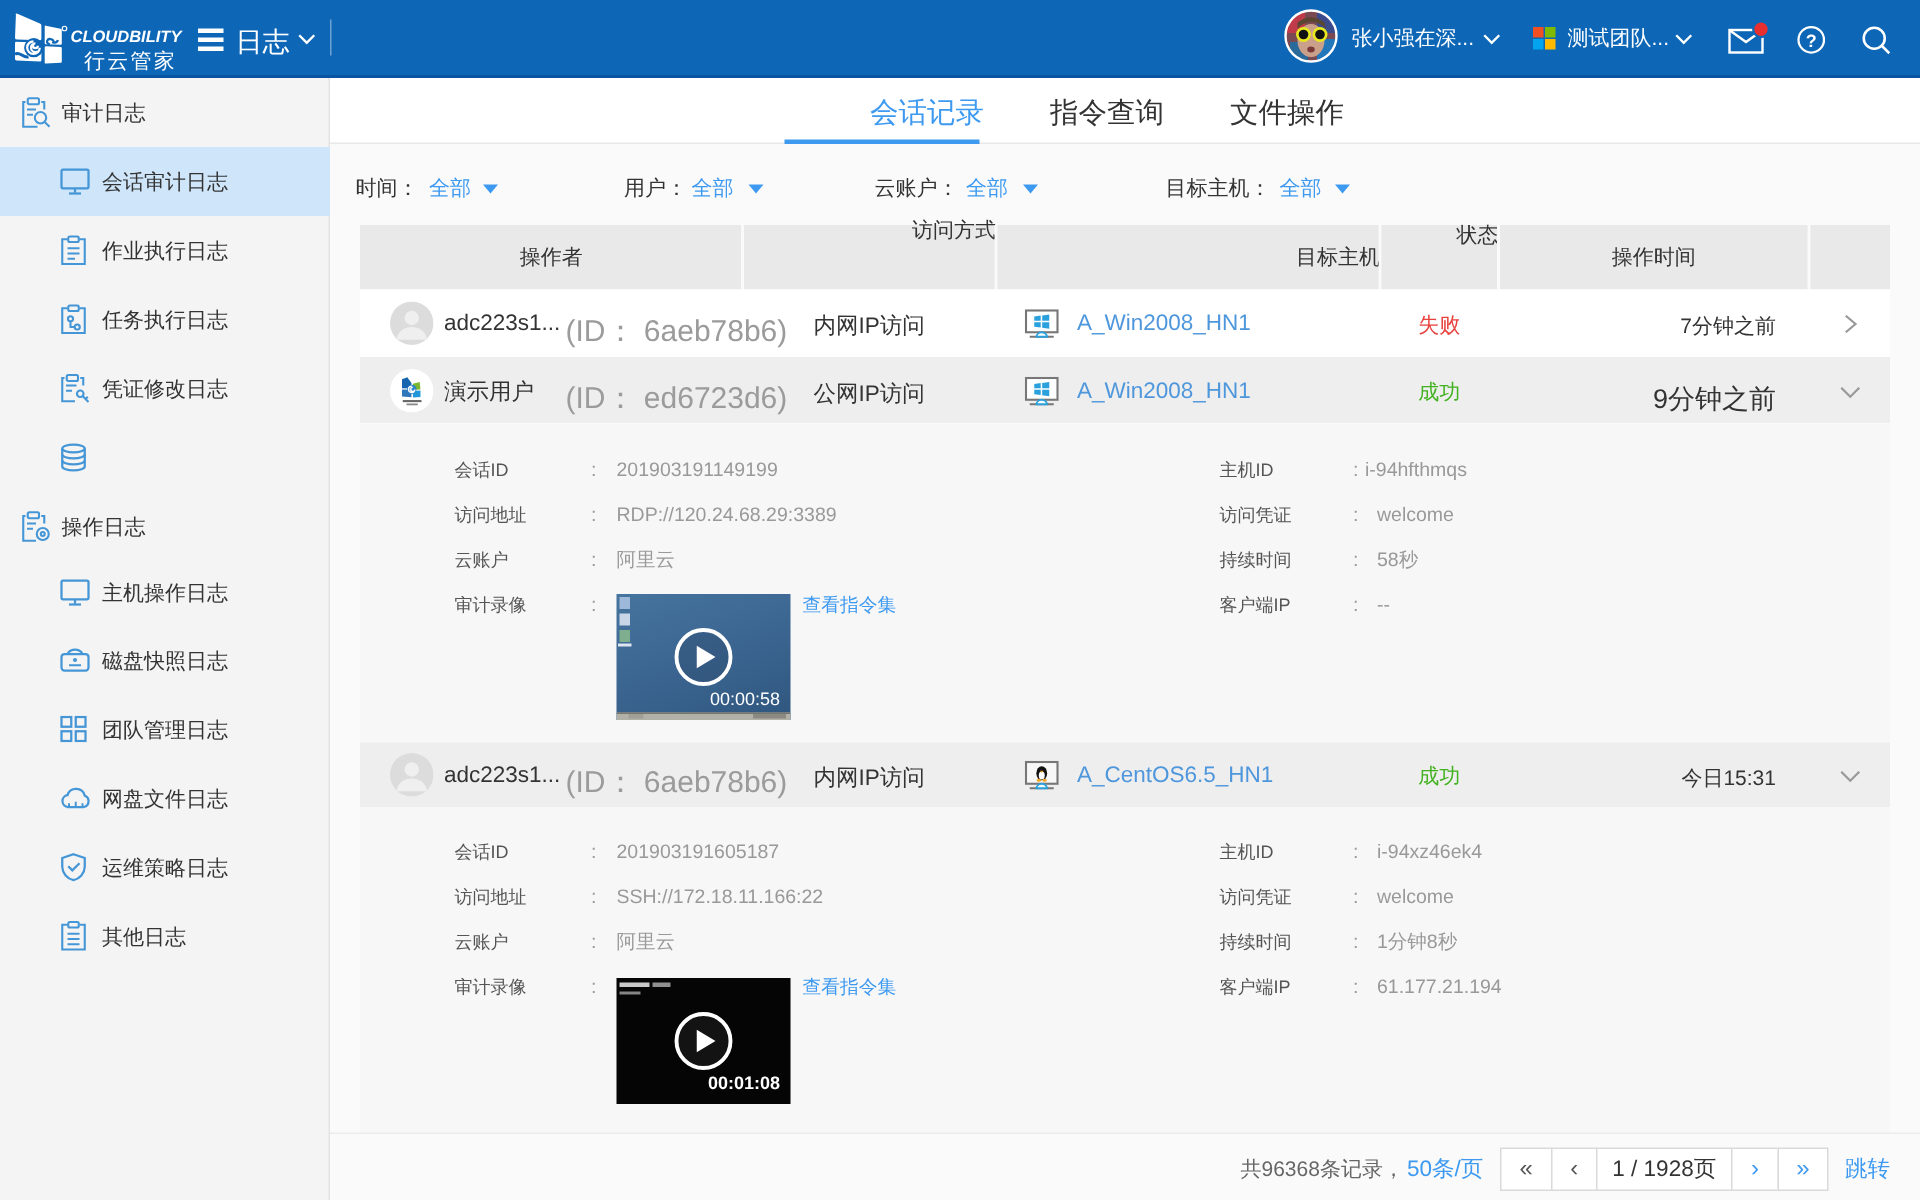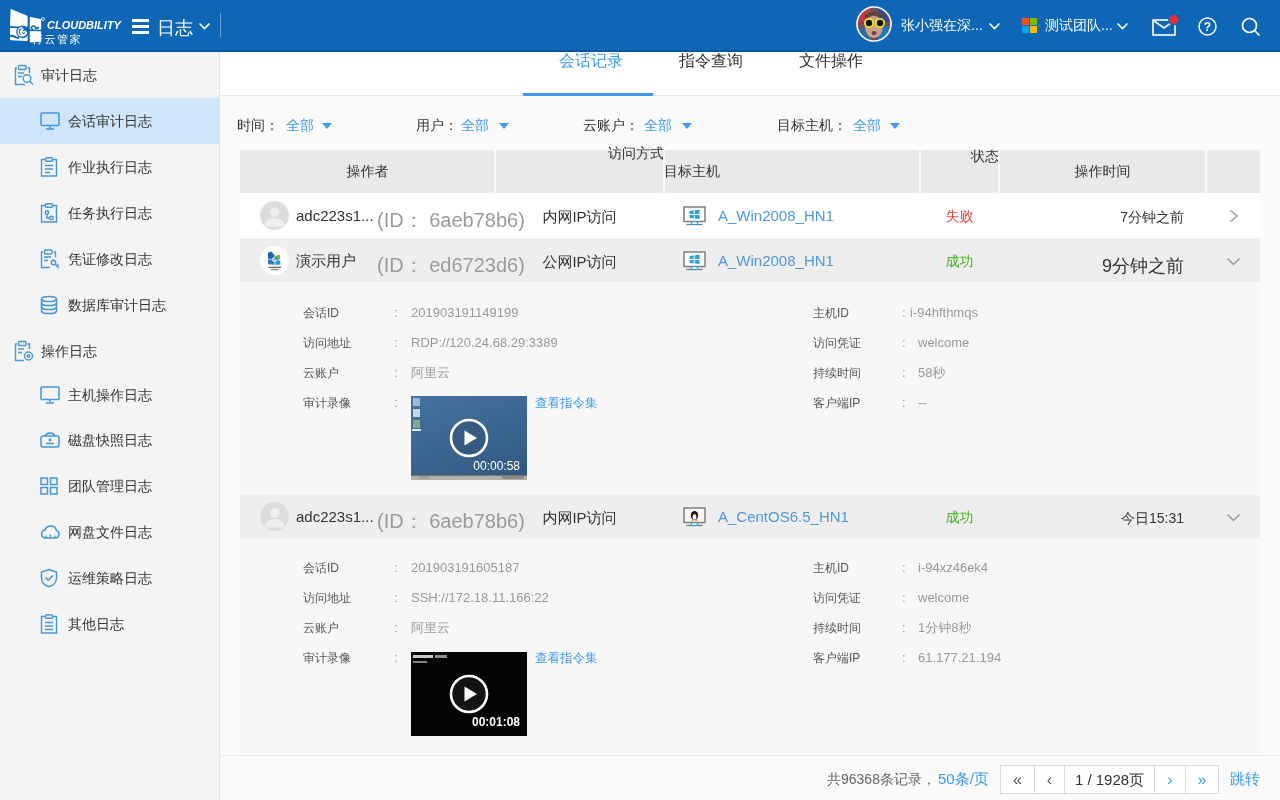--- a/index.html
+++ b/index.html
@@ -14,21 +14,21 @@
   .sitem { position:absolute; left:0; width:220px; height:46px; line-height:46px; font-size:14px; color:#333; }
   .sitem .txt { position:absolute; top:0; }
   .sitem svg { position:absolute; top:50%; transform:translateY(-50%); }
   .shead svg { left:14px; }
   .shead .txt { left:41px; }
   .ssub svg { left:40px; }
   .ssub .txt { left:68px; }
   .ssel { background:#cfe6fa; }
   
   #tabbar { position:absolute; left:220px; top:52px; width:1060px; height:44px; background:#fff; border-bottom:1px solid #e8e8e8; }
-  .tab { position:absolute; top:40px; height:41px; line-height:41px; font-size:16px; color:#333; text-align:center; width:130px; }
+  .tab { position:absolute; top:55px; height:41px; line-height:41px; font-size:19px; color:#333; text-align:right; width:130px; }
   .tabactive { color:#3e9af0; }
   .flabel { position:absolute; top:114px; font-size:14px; color:#333; height:22px; line-height:22px; }
   .fval { position:absolute; top:114px; font-size:14px; color:#3e9af0; height:22px; line-height:22px; }
   .fcaret { position:absolute; top:123px; width:0; height:0; border-left:5px solid transparent; border-right:5px solid transparent; border-top:6px solid #3e9af0; }
   
   #table { position:absolute; left:240px; top:150px; width:1020px; }
   .name { font-size:15px; color:#333; }
   .gid { font-size:20px; color:#9b9b9b; }
   .hostlink { font-size:15px; color:#4f97dc; }
   .ok { color:#42b220; }
@@ -52,21 +52,21 @@
   <path d="M29.8,17.6 Q29.8,16.9 30.6,17.1 L40.3,19.1 Q41.2,19.3 41.2,20.1 L41.2,29 Q41.2,29.8 40.3,29.8 L30.6,29.5 Q29.8,29.5 29.8,28.7 Z" fill="#fff"></path>
   <path d="M33.2,29.6 Q30.8,28.9 31.5,27.1 Q32.2,25.5 34.2,26.2 Q36.2,26.9 35.5,28.3 Q38,28.9 38.6,26.7" fill="none" stroke="#0d67b6" stroke-width="1.5"></path>
   <path d="M10,28.6 Q10,27.9 10.9,27.9 L26.7,28.5 Q27.6,28.5 27.6,29.3 L27.6,40 Q27.6,41 26.7,41 L11,40.3 Q10,40.3 10,39.4 Z" fill="#fff"></path>
   <path d="M29.8,31.6 Q29.8,30.9 30.6,30.9 L40.4,31.3 Q41.2,31.3 41.2,32.1 L41.2,41 Q41.2,41.9 40.4,41.8 L30.6,42.4 Q29.8,42.5 29.8,41.6 Z" fill="#fff"></path>
   <circle cx="22.5" cy="31.8" r="6.4" fill="#0d67b6"></circle>
   <path d="M22.3,27.5 a4.2,4.2 0 1 0 4.2,4.3 a2.9,2.9 0 1 1 -2.9,-2.9 a1.6,1.6 0 1 0 1.6,1.6" fill="none" stroke="#fff" stroke-width="1.5"></path>
   <path d="M10,36.2 C13,33.8 15.3,38.9 19,37.9" fill="none" stroke="#0d67b6" stroke-width="2"></path>
   <circle cx="43" cy="19" r="1.5" fill="none" stroke="#fff" stroke-width="0.8"></circle>
 </svg>
 <div class="abs wtxt" style="left:47px;top:19px;font-size:11px;font-weight:bold;font-style:italic">CLOUDBILITY</div>
-<div class="abs wtxt" style="left:32px;top:32px;font-size:11px;letter-spacing:1.5px">行云管家</div>
+<div class="abs wtxt" style="left:56px;top:32px;font-size:14px;letter-spacing:1.5px">行云管家</div>
 
 <div class="abs" style="left:132px;top:19px;width:17px;height:3px;background:#fff"></div>
 <div class="abs" style="left:132px;top:25px;width:17px;height:3px;background:#fff"></div>
 <div class="abs" style="left:132px;top:31px;width:17px;height:3px;background:#fff"></div>
 <div class="abs wtxt" style="left:157px;top:16px;font-size:18px;">日志</div>
 <svg class="abs" style="left:198px;top:22px" width="13" height="9" viewBox="0 0 13 9">
     <polyline points="1.5,1.5 6.5,6.5 11.5,1.5" fill="none" stroke="#fff" stroke-width="1.6"></polyline>
   </svg>
 <div class="abs" style="left:220px;top:13px;width:1px;height:24px;background:rgba(255,255,255,0.4)"></div>
 
@@ -177,21 +177,20 @@
 </div>
 <div class="sitem ssub" style="top:282px">
   <svg width="18" height="20" viewBox="0 0 18 20">
       <g fill="none" stroke="#4596d6" stroke-width="1.5">
     <ellipse cx="9" cy="4" rx="7.5" ry="2.6"></ellipse>
     <path d="M1.5,4 L1.5,16 A7.5,2.6 0 0 0 16.5,16 L16.5,4"></path>
     <path d="M1.5,8 A7.5,2.6 0 0 0 16.5,8"></path>
     <path d="M1.5,12 A7.5,2.6 0 0 0 16.5,12"></path>
   </g>
     </svg>
-  <span class="txt">数据库审计日志</span>
 </div>
 <div class="sitem shead" style="top:328px">
   <svg width="21" height="22" viewBox="0 0 21 22">
       <g fill="none" stroke="#4596d6" stroke-width="1.4">
     <path d="M3,4 L1.5,4 L1.5,20.5 L10,20.5 M13.5,4 L15.5,4 L15.5,9"></path>
     <rect x="4.5" y="1.5" width="7.5" height="4" rx="1"></rect>
     <path d="M4,9 L10,9 M4,12.5 L8,12.5"></path>
     <circle cx="14.5" cy="16" r="4"></circle>
     <circle cx="14.5" cy="16" r="1.3"></circle>
   </g>
@@ -275,21 +274,21 @@
 <div class="fcaret" style="left:682px"></div>
 <div class="flabel" style="left:777px">目标主机：</div>
 <div class="fval" style="left:853px">全部</div>
 <div class="fcaret" style="left:890px"></div>
 
 <div id="table"></div>
 
 <div class="abs" style="left:240px;top:150px;width:1020px;height:43px;background:#e9e9e9"></div>
 <div class="abs" style="left:240px;top:150px;width:255px;height:43px;line-height:43px;text-align:center;font-size:14px;color:#333">操作者</div>
 <div class="abs" style="left:495px;top:132px;width:169px;height:43px;line-height:43px;text-align:right;font-size:14px;color:#333">访问方式</div>
-<div class="abs" style="left:664px;top:150px;width:256px;height:43px;line-height:43px;text-align:left;font-size:14px;color:#333">目标主机</div>
+<div class="abs" style="left:664px;top:150px;width:256px;height:43px;line-height:43px;text-align:right;font-size:14px;color:#333">目标主机</div>
 <div class="abs" style="left:920px;top:135px;width:79px;height:43px;line-height:43px;text-align:right;font-size:14px;color:#333">状态</div>
 <div class="abs" style="left:999px;top:150px;width:207px;height:43px;line-height:43px;text-align:center;font-size:14px;color:#333">操作时间</div>
 <div class="abs" style="left:494px;top:150px;width:2px;height:43px;background:#fafafa"></div>
 <div class="abs" style="left:663px;top:150px;width:2px;height:43px;background:#fafafa"></div>
 <div class="abs" style="left:919px;top:150px;width:2px;height:43px;background:#fafafa"></div>
 <div class="abs" style="left:998px;top:150px;width:2px;height:43px;background:#fafafa"></div>
 <div class="abs" style="left:1205px;top:150px;width:2px;height:43px;background:#fafafa"></div>
 
 <div class="abs" style="left:240px;top:193px;width:1020px;height:45px;background:#fff"></div>
 <svg class="abs" style="left:260px;top:201px" width="29" height="29" viewBox="0 0 29 29">

